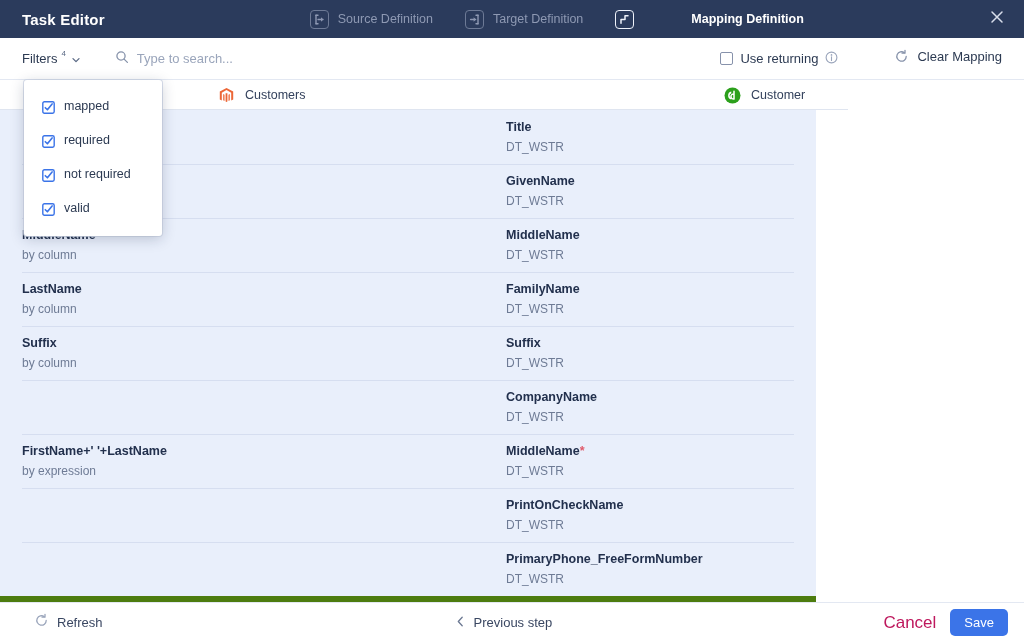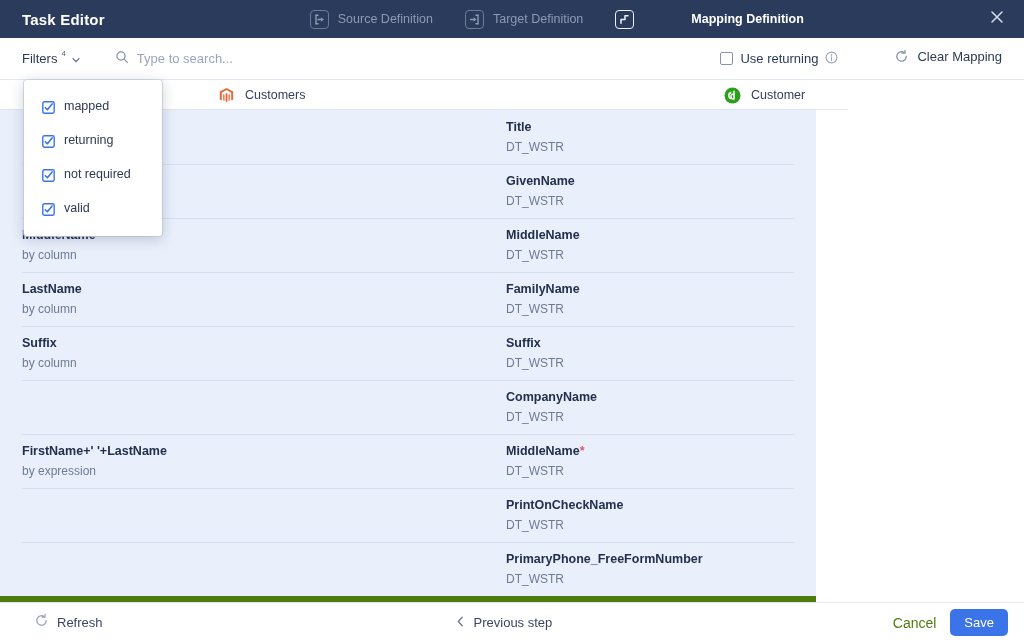--- a/index.html
+++ b/index.html
@@ -146,21 +146,21 @@
   .prev-step {
     display: flex; align-items: center; gap: 8px;
     margin-left: 352px; cursor: pointer;
   }
   .prev-label { font-size: 13px; color: #3a4762; }
   .footer-right {
     margin-left: auto; margin-right: 16px;
     display: flex; align-items: center; gap: 14px;
   }
   .cancel-btn {
-    font-size: 14px; color: #4d7c0f; cursor: pointer;
+    font-size: 17px; color: #be185d; cursor: pointer;
     background: none; border: none; font-family: "Liberation Sans", sans-serif;
   }
   .save-btn {
     font-size: 13px; color: #fff; background: #3b74e8;
     border: none; border-radius: 5px; padding: 6px 14px;
     cursor: pointer; font-family: "Liberation Sans", sans-serif;
   }
 
   
   .dropdown {
@@ -417,21 +417,21 @@
       <span class="dd-label">mapped</span>
     </div>
 
     <div class="dd-item">
       <span class="cb-checked">
         <svg width="13" height="13" viewBox="0 0 13 13">
           <rect x=".8" y=".8" width="11.4" height="11.4" rx="1.6" fill="#ffffff" stroke="#3b74e8" stroke-width="1.4"></rect>
           <path d="M3.3 6.7 L5.4 8.8 L10.1 2.9" stroke="#3b74e8" stroke-width="1.6" fill="none" stroke-linecap="round" stroke-linejoin="round"></path>
         </svg>
       </span>
-      <span class="dd-label">returning</span>
+      <span class="dd-label">required</span>
     </div>
 
     <div class="dd-item">
       <span class="cb-checked">
         <svg width="13" height="13" viewBox="0 0 13 13">
           <rect x=".8" y=".8" width="11.4" height="11.4" rx="1.6" fill="#ffffff" stroke="#3b74e8" stroke-width="1.4"></rect>
           <path d="M3.3 6.7 L5.4 8.8 L10.1 2.9" stroke="#3b74e8" stroke-width="1.6" fill="none" stroke-linecap="round" stroke-linejoin="round"></path>
         </svg>
       </span>
       <span class="dd-label">not required</span>

